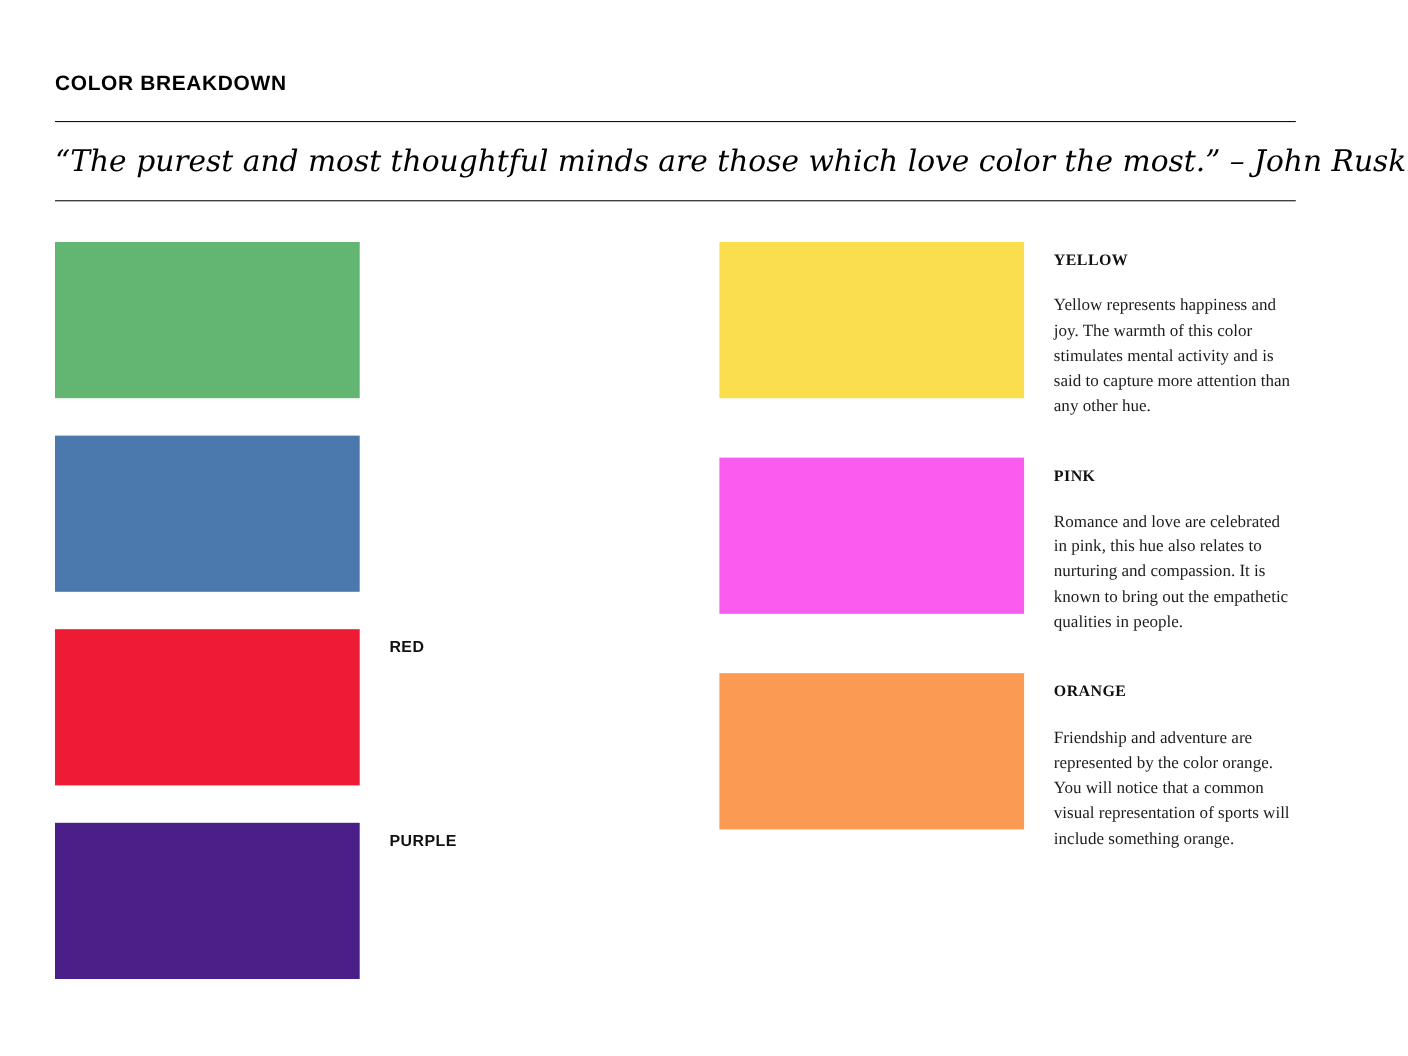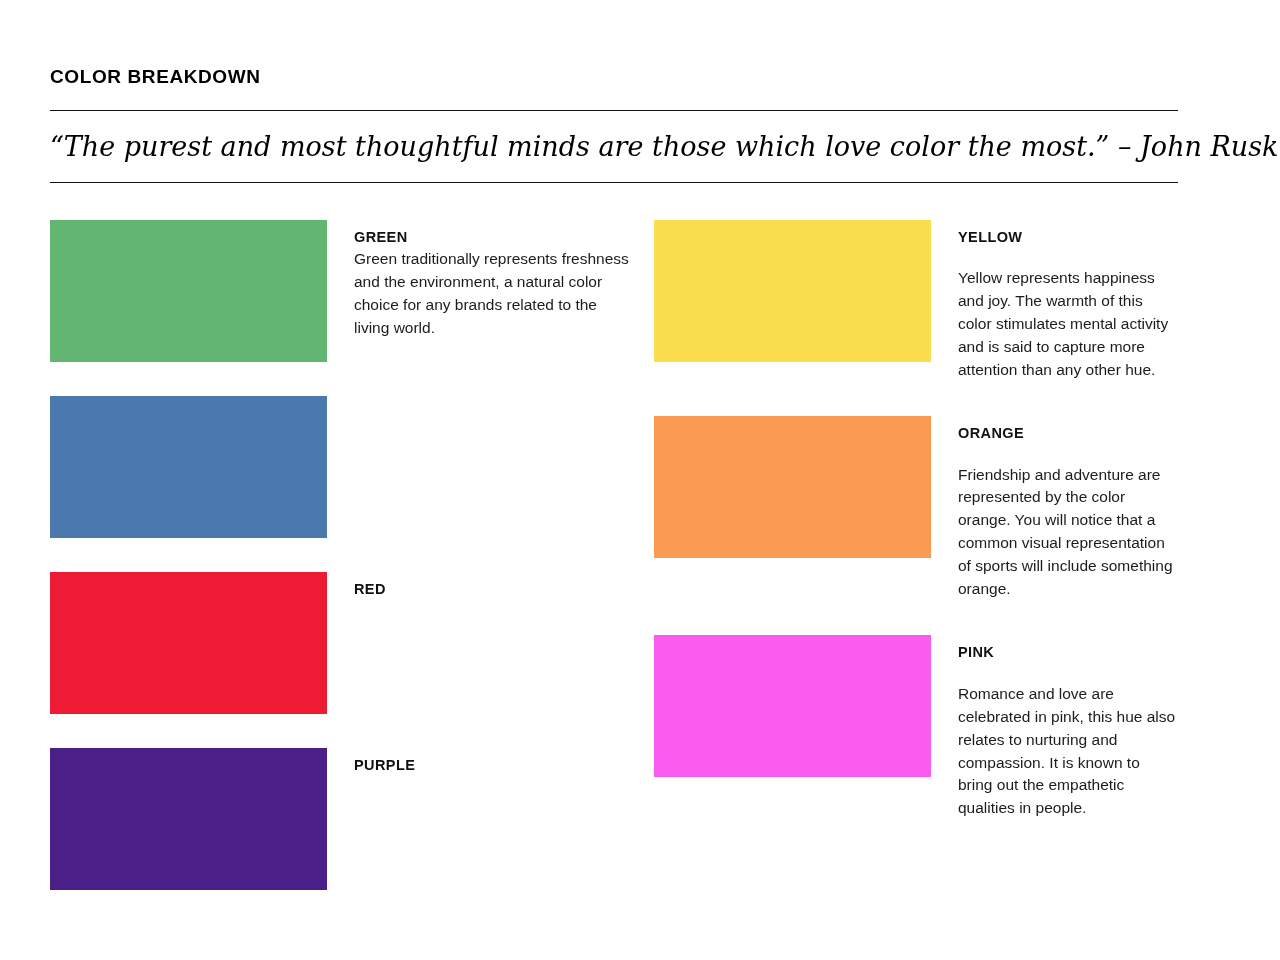--- a/index.html
+++ b/index.html
@@ -62,20 +62,21 @@
     column-gap: 0px;
     row-gap: 0px;
   }
   .swatch-row {
     display: flex;
     align-items: flex-start;
     margin-bottom: 34px;
   }
   .swatch-row.col-right {
     padding-left: 0px;
+    font-family: Liberation Serif, serif;
   }
   .swatch {
     width: 277px;
     flex: 0 0 277px;
     height: 142px;
   }
   .swatch-text {
     padding-left: 27px;
     padding-top: 8px;
     flex: 1 1 auto;
@@ -113,24 +114,20 @@
   </div>
 
   <hr class="rule rule-bottom">
 
   <div class="grid">
 
     <div class="col-left">
 
       <div class="swatch-row">
         <div class="swatch" style="background:#63b572"></div>
-        <div class="swatch-text">
-          <div class="swatch-name">GREEN</div>
-          <div class="swatch-desc">Green traditionally represents freshness and the environment, a natural color choice for any brands related to the living world.</div>
-        </div>
       </div>
 
       <div class="swatch-row">
         <div class="swatch" style="background:#4c79ad"></div>
         <div class="swatch-text">
         </div>
       </div>
 
       <div class="swatch-row">
         <div class="swatch" style="background:#ed1b34"></div>
@@ -152,32 +149,32 @@
 
       <div class="swatch-row col-right">
         <div class="swatch" style="background:#fade4d"></div>
         <div class="swatch-text">
           <div class="swatch-name">YELLOW</div>
           <div class="swatch-desc">Yellow represents happiness and joy. The warmth of this color stimulates mental activity and is said to capture more attention than any other hue.</div>
         </div>
       </div>
 
       <div class="swatch-row col-right">
+        <div class="swatch" style="background:#fb5cf0"></div>
+        <div class="swatch-text">
+          <div class="swatch-name">PINK</div>
+          <div class="swatch-desc">Romance and love are celebrated in pink, this hue also relates to nurturing and compassion. It is known to bring out the empathetic qualities in people.</div>
+        </div>
+      </div>
+
+      <div class="swatch-row col-right">
         <div class="swatch" style="background:#fb9a52"></div>
         <div class="swatch-text">
           <div class="swatch-name">ORANGE</div>
           <div class="swatch-desc">Friendship and adventure are represented by the color orange. You will notice that a common visual representation of sports will include something orange.</div>
-        </div>
-      </div>
-
-      <div class="swatch-row col-right">
-        <div class="swatch" style="background:#fb5cf0"></div>
-        <div class="swatch-text">
-          <div class="swatch-name">PINK</div>
-          <div class="swatch-desc">Romance and love are celebrated in pink, this hue also relates to nurturing and compassion. It is known to bring out the empathetic qualities in people.</div>
         </div>
       </div>
 
 
     </div>
 
   </div>
 
 </div>
 

